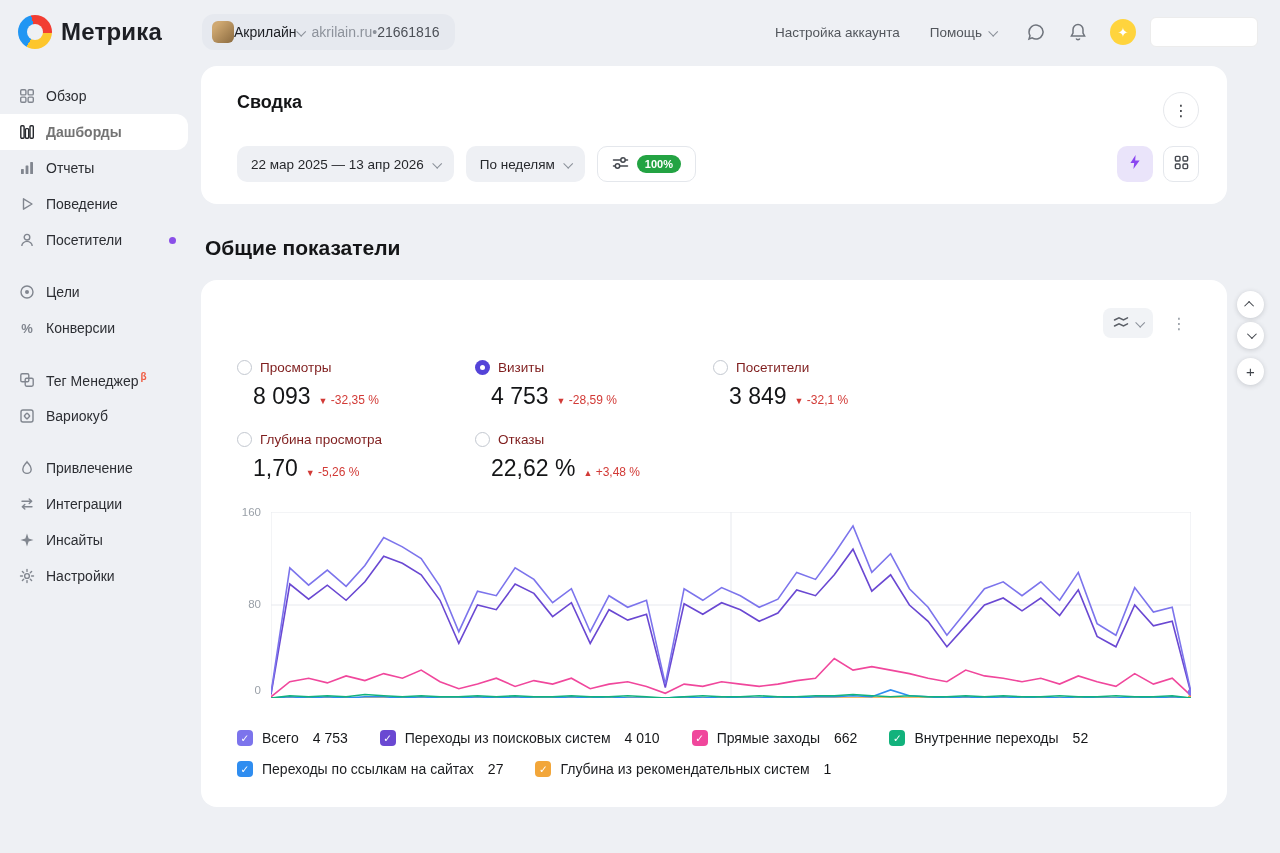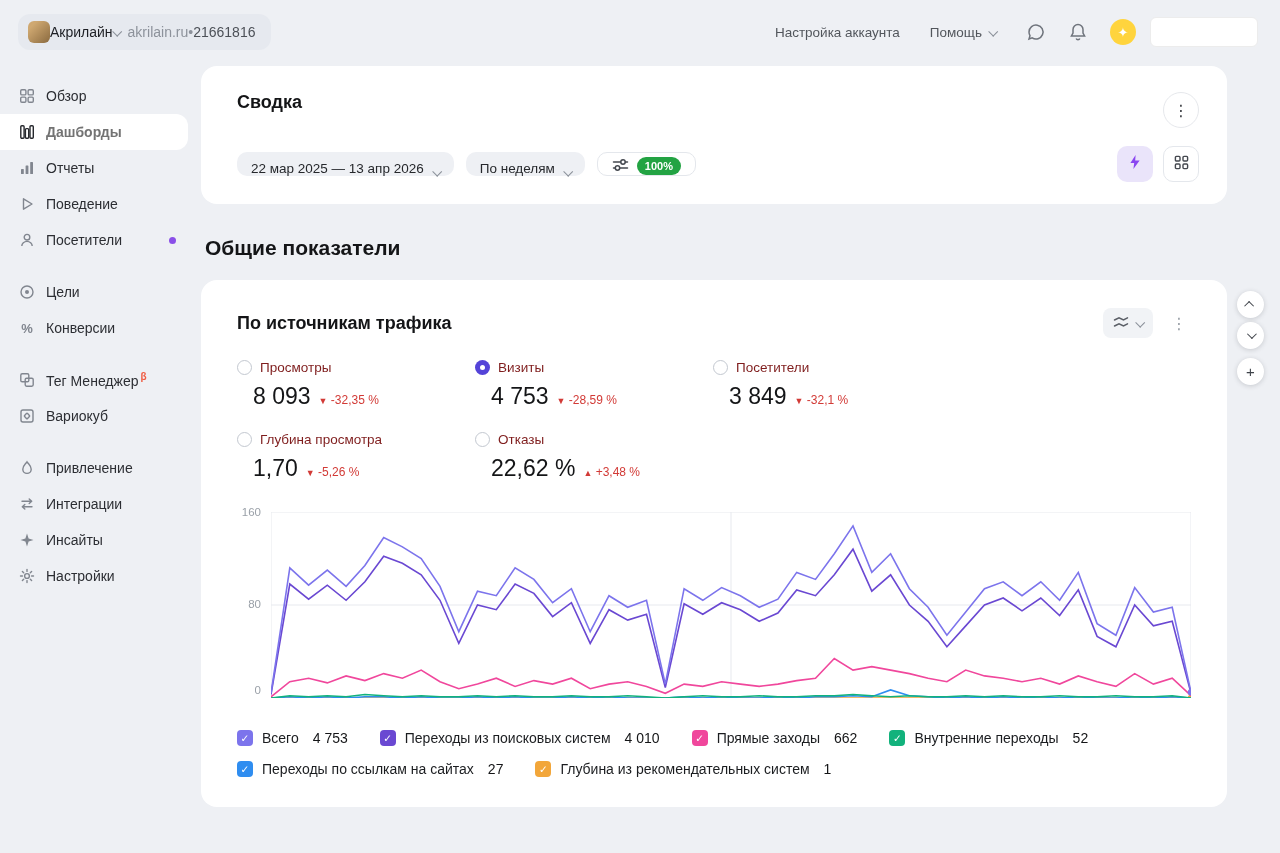--- a/index.html
+++ b/index.html
@@ -45,21 +45,21 @@
   .beta { color:#f05c43; font-size:10px; vertical-align:super; margin-left:2px; font-weight:bold; }
   .main { flex:1; padding:2px 53px 0 1px; }
   .card { background:#fff; border-radius:16px; }
   
   .card-summary { padding:26px 28px 22px 36px; }
   .summary-head { display:flex; justify-content:space-between; align-items:flex-start; }
   .h1 { font-size:18px; font-weight:bold; color:#141517; }
   .kebab-circle { width:36px; height:36px; border:1px solid #e6e8ec; border-radius:50%;
     display:flex; align-items:center; justify-content:center; color:#3c3f44; font-size:16px; cursor:pointer; }
   .controls { display:flex; align-items:center; gap:12px; margin-top:18px; }
-  .pill { height:24px; border-radius:10px; background:#eef0f4; display:flex; align-items:flex-end;
+  .pill { height:36px; border-radius:10px; background:#eef0f4; display:flex; align-items:center;
     padding:0 14px; font-size:13.5px; color:#26282c; gap:9px; cursor:pointer; }
   .pill.sampling { background:#fff; border:1px solid #e4e7ec; gap:8px; }
   .badge-green { background:#23a343; color:#fff; font-size:11px; font-weight:bold; border-radius:9px; padding:3px 8px; }
   .controls-right { margin-left:auto; display:flex; gap:10px; }
   .sq-btn { width:36px; height:36px; border-radius:10px; display:flex; align-items:center; justify-content:center; cursor:pointer; }
   .btn-flash { background:#eae4fa; }
   .btn-grid { background:#fff; border:1px solid #e4e7ec; }
   .section-title { font-size:21px; font-weight:bold; margin:32px 0 0 4px; color:#141517; }
   
   .card-widget { margin-top:20px; padding:28px 36px 30px 36px; }
@@ -106,20 +106,24 @@
     display:flex; align-items:center; justify-content:center; color:#3f434a; cursor:pointer; font-size:15px; }
   .fbtn .chev { border-color:#3f434a; }
   .fbtn .up { transform:rotate(-135deg) translateY(-2px); }
   .fbtn .down { transform:rotate(45deg) translateY(-2px); }
   .fbtn.plus { margin-top:5px; }
 </style>
 </head>
 <body>
 
 <header class="topbar">
+  <div class="logo">
+    <span class="logo-mark"></span>
+    <span class="logo-text">Метрика</span>
+  </div>
   <div class="counter-pill">
     <span class="counter-avatar"></span>
     <span class="counter-name">Акрилайн</span>
     <span class="chev"></span>
     <span class="counter-domain">akrilain.ru</span>
     <span class="counter-sep">•</span>
     <span class="counter-id">21661816</span>
   </div>
   <div class="topbar-spacer"></div>
   <a class="topbar-link">
@@ -322,21 +326,20 @@
               </svg></span>
           </div>
         </div>
       </div>
     </section>
 
     <h2 class="section-title">Общие показатели</h2>
 
     <section class="card card-widget">
       <div class="widget-head">
-        <div class="widget-title">По источникам трафика</div>
         <div class="widget-controls">
           <div class="mini-pill">
             <span>
               <svg width="16" height="12" viewBox="0 0 16 12" fill="none" stroke="#5a5e66" stroke-width="1.5" stroke-linecap="round">
                 <path d="M1.5 4 L6 1.8 L10.5 4 L14.5 1.8"></path>
                   <path d="M1.5 10 L6 7.8 L10.5 10 L14.5 7.8"></path>
               </svg></span>
             <span class="chev"></span>
           </div>
           <span class="kebab-plain">

